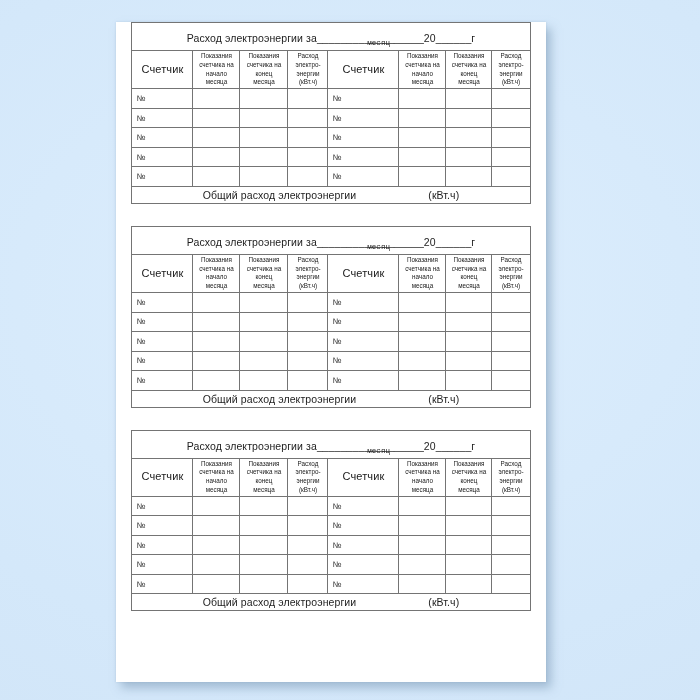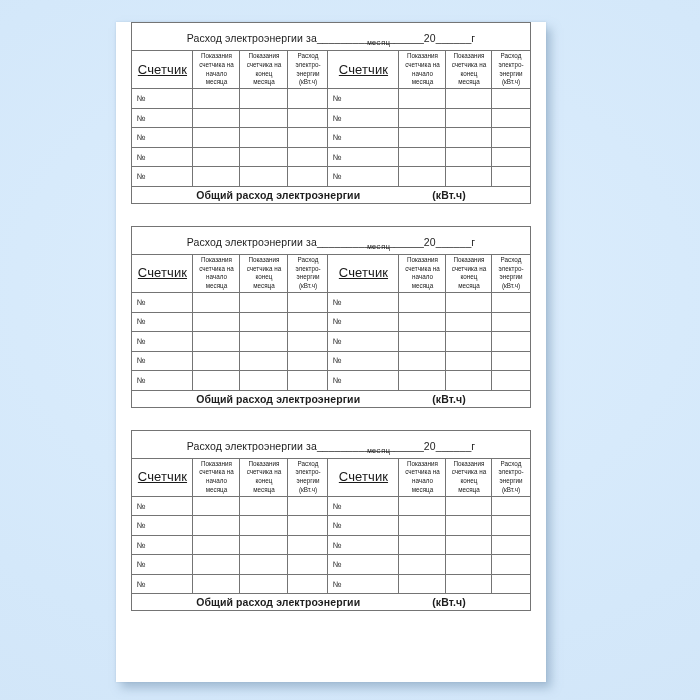--- a/index.html
+++ b/index.html
@@ -61,38 +61,37 @@
   }
   .header-row th {
     height: 37px;
     font-size: 6.3px;
     line-height: 1.4;
     text-align: center;
     white-space: pre-line;
     padding: 1px 1px;
     color: #1a1a1a;
   }
-  .header-row th.meter-col { font-size: 13px; letter-spacing: 0.1px; text-decoration: underline; }
+  .header-row th.meter-col { font-size: 11px; letter-spacing: 0.1px; }
   .data-row td { height: 19.5px; }
   .num-cell {
     font-size: 8px;
     text-align: left;
     padding-left: 4px;
     color: #222;
   }
   .total-cell { height: 17px; padding: 1px 0; }
   .total-line {
     display: flex;
     justify-content: center;
     align-items: center;
     gap: 72px;
     font-size: 10.5px;
     letter-spacing: 0.1px;
     white-space: nowrap;
-    font-weight: bold;
   }
 </style>
 </head>
 <body>
 
 <div class="canvas">
   <div class="page">
 
     <table class="form-table">
       <colgroup>

